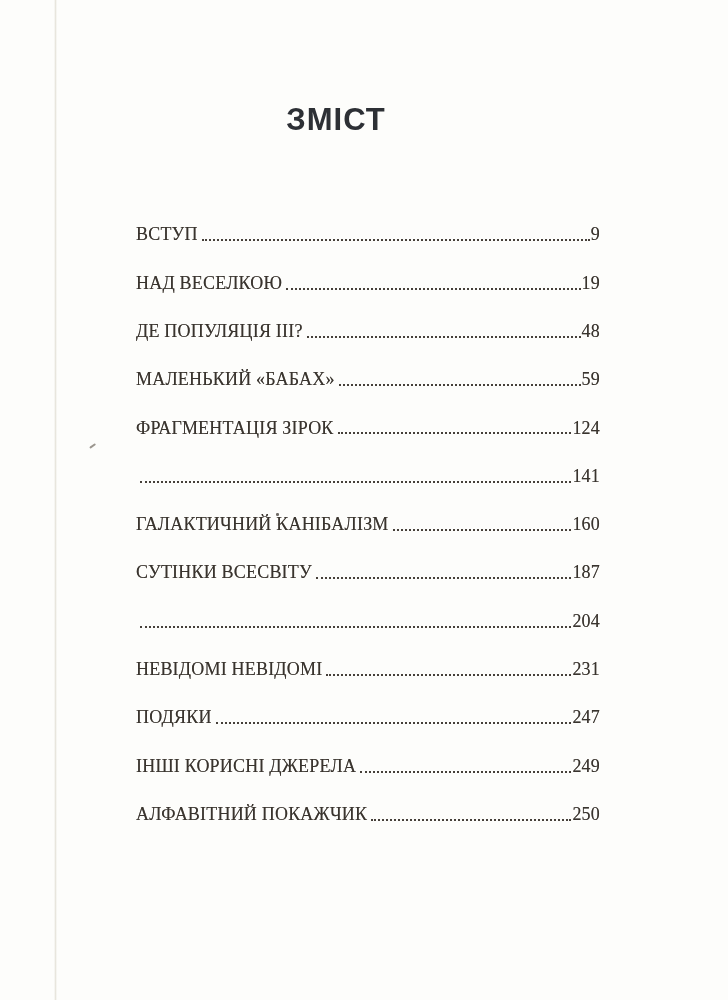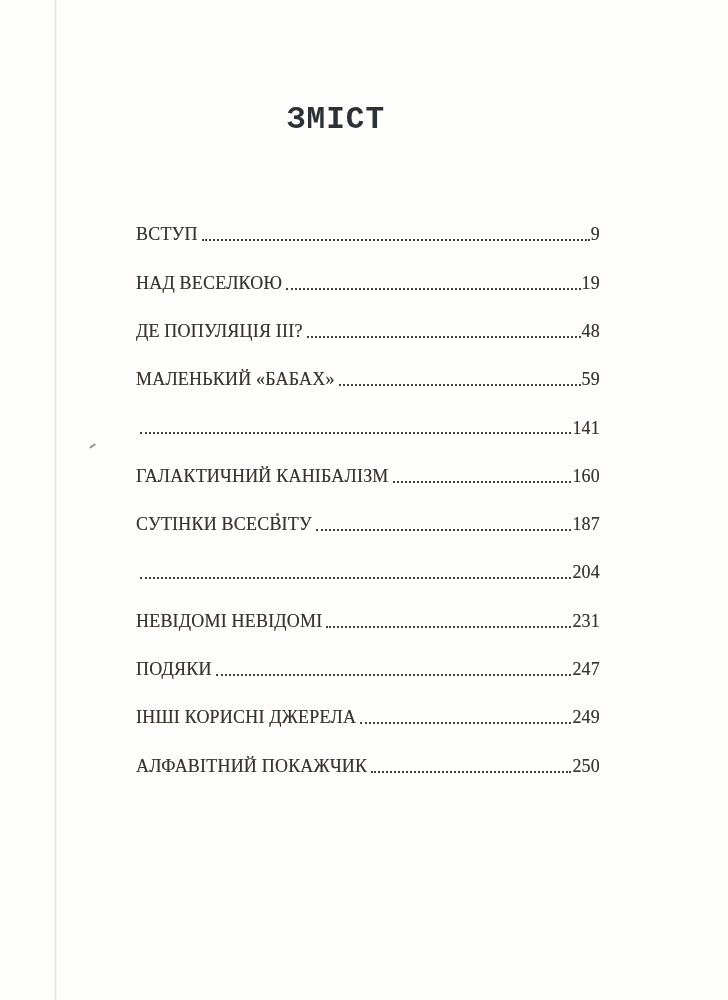--- a/index.html
+++ b/index.html
@@ -23,21 +23,21 @@
     bottom: 0;
     width: 3px;
     background: linear-gradient(to right, rgba(210,206,192,0.0), rgba(214,210,196,0.55), rgba(210,206,192,0.0));
   }
   .title {
     position: absolute;
     top: 83px;
     left: 100px;
     width: 472px;
     text-align: center;
-    font-family: Liberation Mono, monospace;
+    font-family: Liberation Sans, sans-serif;
     font-weight: 700;
     font-size: 31px;
     line-height: 1;
     letter-spacing: 1px;
     color: #2d3035;
   }
   .toc {
     position: absolute;
     top: 204px;
     left: 100px;
@@ -116,20 +116,25 @@
   </div>
 
   <div class="row">
     <span class="label">МАЛЕНЬКИЙ «БАБАХ»</span>
     <span class="leader"></span>
     <span class="num">59</span>
   </div>
 
 
 
+  <div class="row">
+    <span class="label">ФРАГМЕНТАЦІЯ ЗІРОК</span>
+    <span class="leader"></span>
+    <span class="num">124</span>
+  </div>
 
   <div class="row">
     <span class="leader"></span>
     <span class="num">141</span>
   </div>
 
   <div class="row">
     <span class="label">ГАЛАКТИЧНИЙ КАНІБАЛІЗМ</span>
     <span class="leader"></span>
     <span class="num">160</span>

